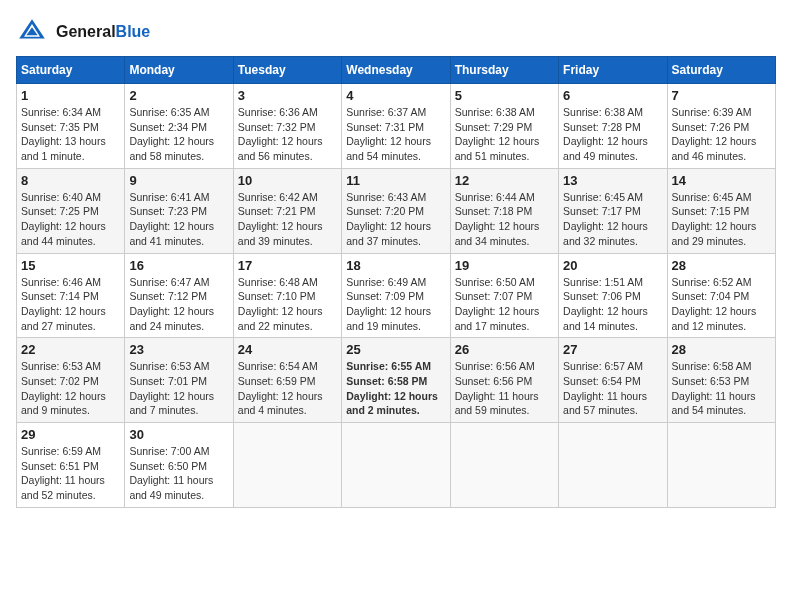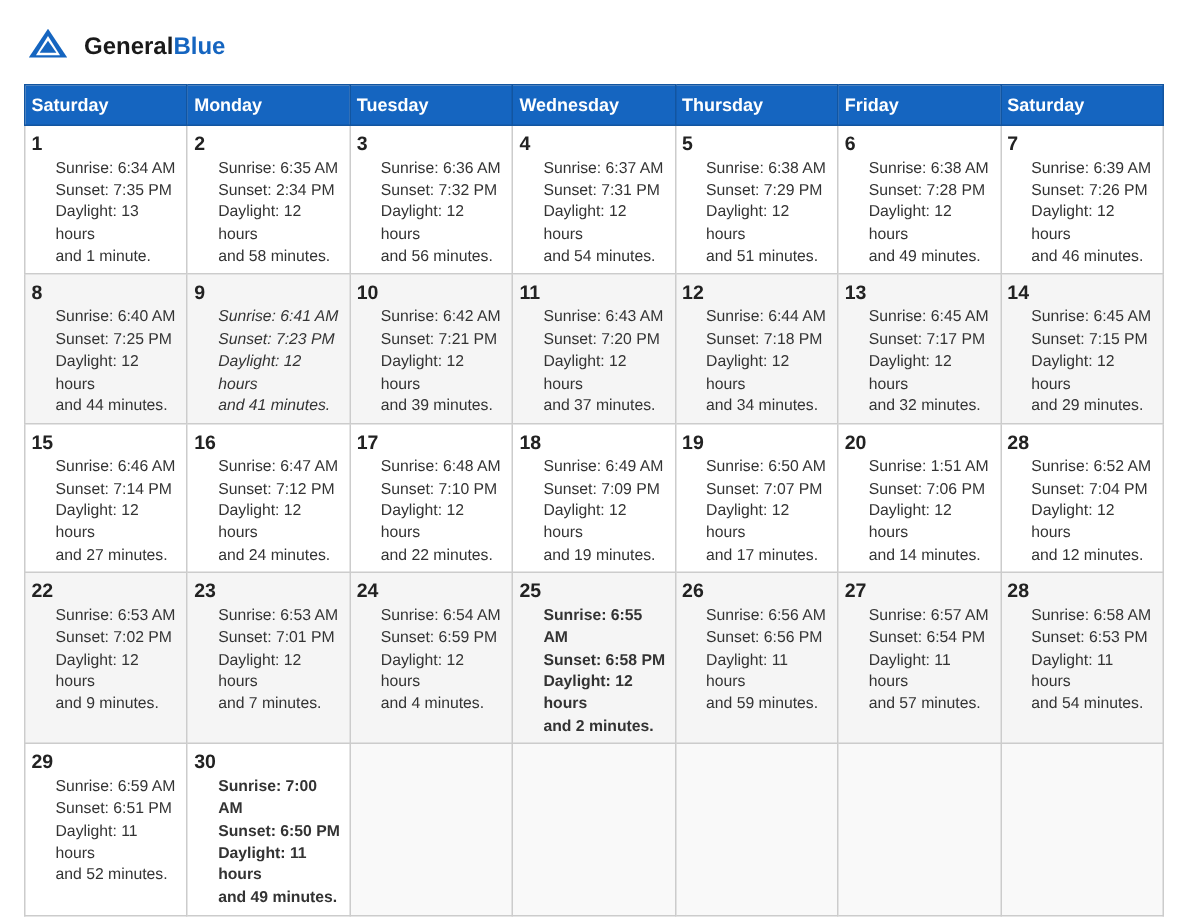--- a/index.html
+++ b/index.html
@@ -68,21 +68,20 @@
       font-size: 13px;
       font-weight: bold;
       color: #222;
       display: block;
       margin-bottom: 2px;
     }
     .day-info {
       color: #333;
       font-size: 10.5px;
       line-height: 1.4;
-      margin-left: 16px;
     }
     .empty-cell {
       background: #f9f9f9 !important;
     }
   </style>
 </head>
 <body>
 
 <div class="header">
   <div class="logo">
@@ -168,21 +167,21 @@
       <tr>
         <td>
           <span class="day-number">8</span>
           <div class="day-info" style="white-space: pre-line;">Sunrise: 6:40 AM
 Sunset: 7:25 PM
 Daylight: 12 hours
 and 44 minutes.</div>
         </td>
         <td>
           <span class="day-number">9</span>
-          <div class="day-info" style="white-space: pre-line; font-style: italic;">Sunrise: 6:41 AM
+          <div class="day-info" style="white-space: pre-line;">Sunrise: 6:41 AM
 Sunset: 7:23 PM
 Daylight: 12 hours
 and 41 minutes.</div>
         </td>
         <td>
           <span class="day-number">10</span>
           <div class="day-info" style="white-space: pre-line;">Sunrise: 6:42 AM
 Sunset: 7:21 PM
 Daylight: 12 hours
 and 39 minutes.</div>
@@ -321,21 +320,21 @@
       <tr>
         <td>
           <span class="day-number">29</span>
           <div class="day-info" style="white-space: pre-line;">Sunrise: 6:59 AM
 Sunset: 6:51 PM
 Daylight: 11 hours
 and 52 minutes.</div>
         </td>
         <td>
           <span class="day-number">30</span>
-          <div class="day-info" style="white-space: pre-line; font-weight: bold;">Sunrise: 7:00 AM
+          <div class="day-info" style="white-space: pre-line;">Sunrise: 7:00 AM
 Sunset: 6:50 PM
 Daylight: 11 hours
 and 49 minutes.</div>
         </td>
         <td class="empty-cell"></td>
         <td class="empty-cell"></td>
         <td class="empty-cell"></td>
         <td class="empty-cell"></td>
         <td class="empty-cell"></td>
       </tr>

